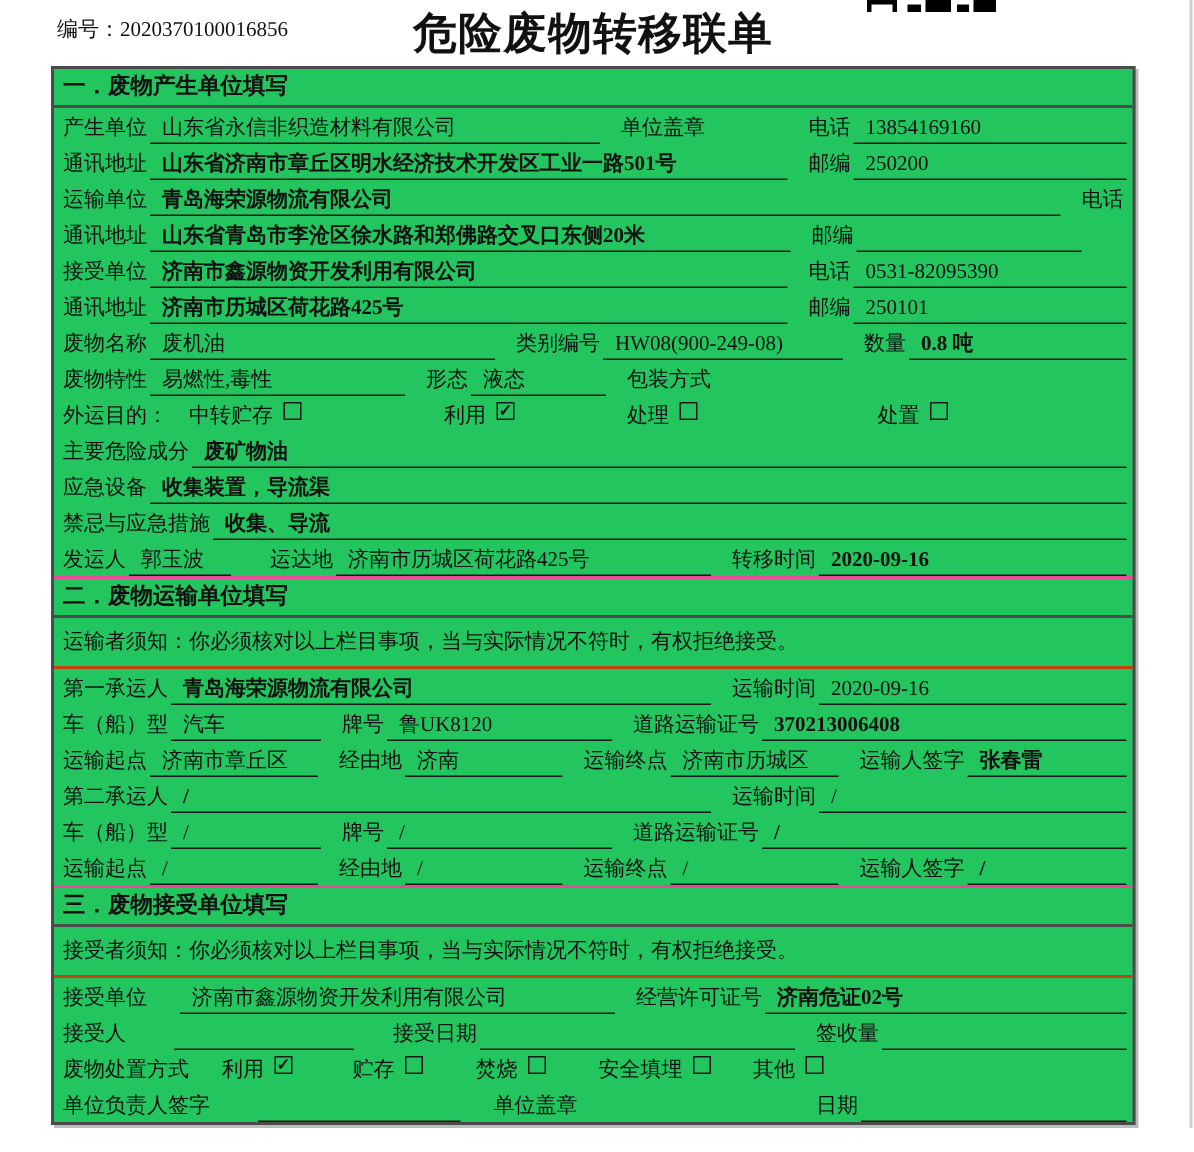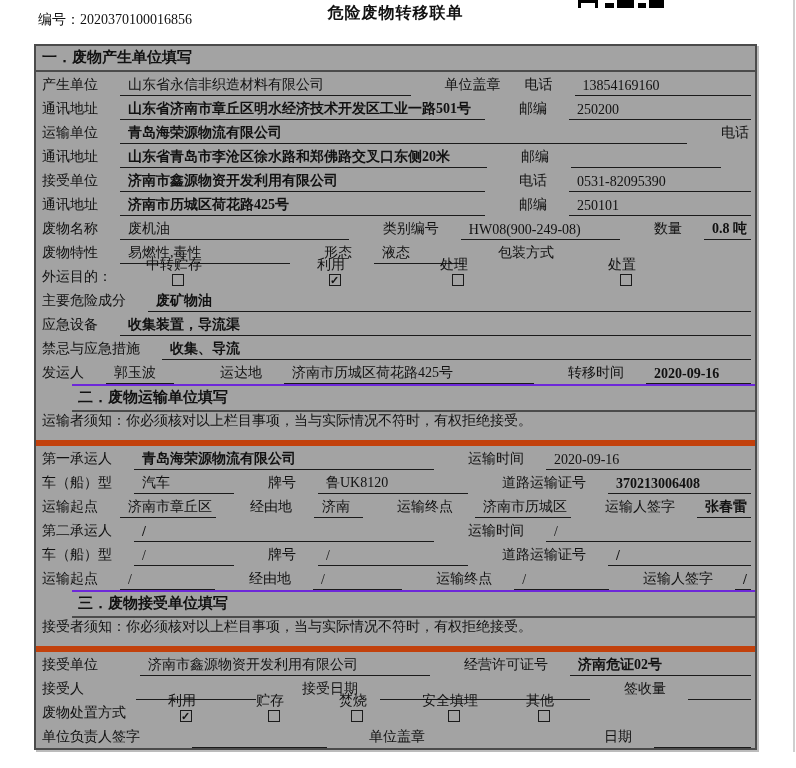--- a/index.html
+++ b/index.html
@@ -5,51 +5,51 @@
   * { margin:0; padding:0; box-sizing:border-box; }
   html,body { background:#ffffff; }
   body { font-family:"Liberation Serif","DejaVu Serif",serif; color:#111; }
   .page { position:relative; width:796px; height:752px; background:#fff; overflow:hidden;padding-left:28px; }
   .edge-line { position:absolute; right:1px; top:0; bottom:0; width:2px; background:#cfcfcf; }
   .content { position:absolute; left:34px; top:0; width:723px; }
 
   
   .tophead { position:relative; height:44px; }
   .docno { position:absolute; left:4px; top:11px; font-size:14px; white-space:nowrap; }
-  .title { position:absolute; left:0; right:0; top:3px; text-align:center; font-size:16px; font-weight:bold; letter-spacing:1px; }
+  .title { position:absolute; left:0; right:0; top:3px; text-align:center; font-size:29px; font-weight:bold; letter-spacing:1px; }
   .qr { position:absolute; left:544px; top:0; width:92px; height:8px; overflow:hidden; }
   .qr i { position:absolute; background:#000; display:block; }
   .qr .q1 { left:0; top:0; width:20px; height:14px; background:transparent; border:3px solid #000; }
   .qr .q2 { left:27px; top:3px; width:9px; height:5px; }
   .qr .q3 { left:39px; top:0; width:17px; height:8px; }
   .qr .q4 { left:60px; top:3px; width:8px; height:5px; }
   .qr .q5 { left:71px; top:0; width:15px; height:8px; }
 
   
-  .sheet { border:2px solid #4b4b4b; box-shadow:2px 2px 0 #bcbcbc; background:#a3a3a3; }
+  .sheet { border:2px solid #4b4b4b; box-shadow:2px 2px 0 #bcbcbc; background:#22c55e; }
   .sec-h { font-size:15px; font-weight:bold; padding:2px 6px 3px 6px; border-bottom:2px solid #4b4b4b;
            font-family:"Liberation Sans","DejaVu Sans",sans-serif; }
-  .sec-h.bt { border-top:2px solid #6d28d9;margin-left:36px; }
-  .notice { height:34px; display:flex; align-items:flex-start; padding:0 6px; font-size:14px;
-            border-bottom:6px solid #c2410c; white-space:nowrap; }
-  .row { height:24px; display:flex; align-items:flex-end; padding:0 4px 0 4px; font-size:14px;gap:20px; }
+  .sec-h.bt { border-top:2px solid #ec4899; }
+  .notice { height:34px; display:flex; align-items:center; padding:0 6px; font-size:14px;
+            border-bottom:2px solid #c2410c; white-space:nowrap; }
+  .row { height:24px; display:flex; align-items:flex-end; padding:0 4px 0 4px; font-size:14px; }
   .lbl { white-space:nowrap; padding:0 2px 2px 2px; }
   .val { border-bottom:1px solid #1a1a1a; padding:0 4px 1px 8px; white-space:nowrap; overflow:visible;
          min-height:17px; }
   .grow { flex:1 1 auto;font-weight:bold; }
   .mla { margin-left:auto; }
   .w68{width:68px} .w90{width:90px} .w100{width:100px} .w105{width:105px} .w112{width:112px}
   .w120{width:120px} .w135{width:135px} .w150{width:150px} .w160{width:160px} .w170{width:170px}
   .w182{width:182px} .w205{width:205px} .w210{width:210px} .w230{width:230px} .w250{width:250px}
   .w290{width:290px} .w300{width:300px}
   .ml12{margin-left:12px} .ml20{margin-left:20px} .ml24{margin-left:24px} .ml28{margin-left:28px}
   .ml30{margin-left:30px} .ml35{margin-left:35px} .ml40{margin-left:40px} .ml75{margin-left:75px}
   .ml95{margin-left:95px} .ml120{margin-left:120px} .ml155{margin-left:155px} .mr30{margin-right:30px}
 
-  .opt { display:inline-flex; align-items:center; white-space:nowrap; padding-bottom:2px;flex-direction:column; }
+  .opt { display:inline-flex; white-space:nowrap; padding-bottom:2px; }
   .cb { width:12px; height:12px; border:1px solid #1a1a1a; margin-left:7px; display:inline-flex;
         align-items:center; justify-content:center; font-size:11px; font-weight:bold; line-height:1; }
 
   .footer { margin-top:6px; font-size:14px; padding-left:2px; white-space:nowrap; }
 </style>
 </head>
 <body>
 
 <div class="page">
   <div class="edge-line"></div>

